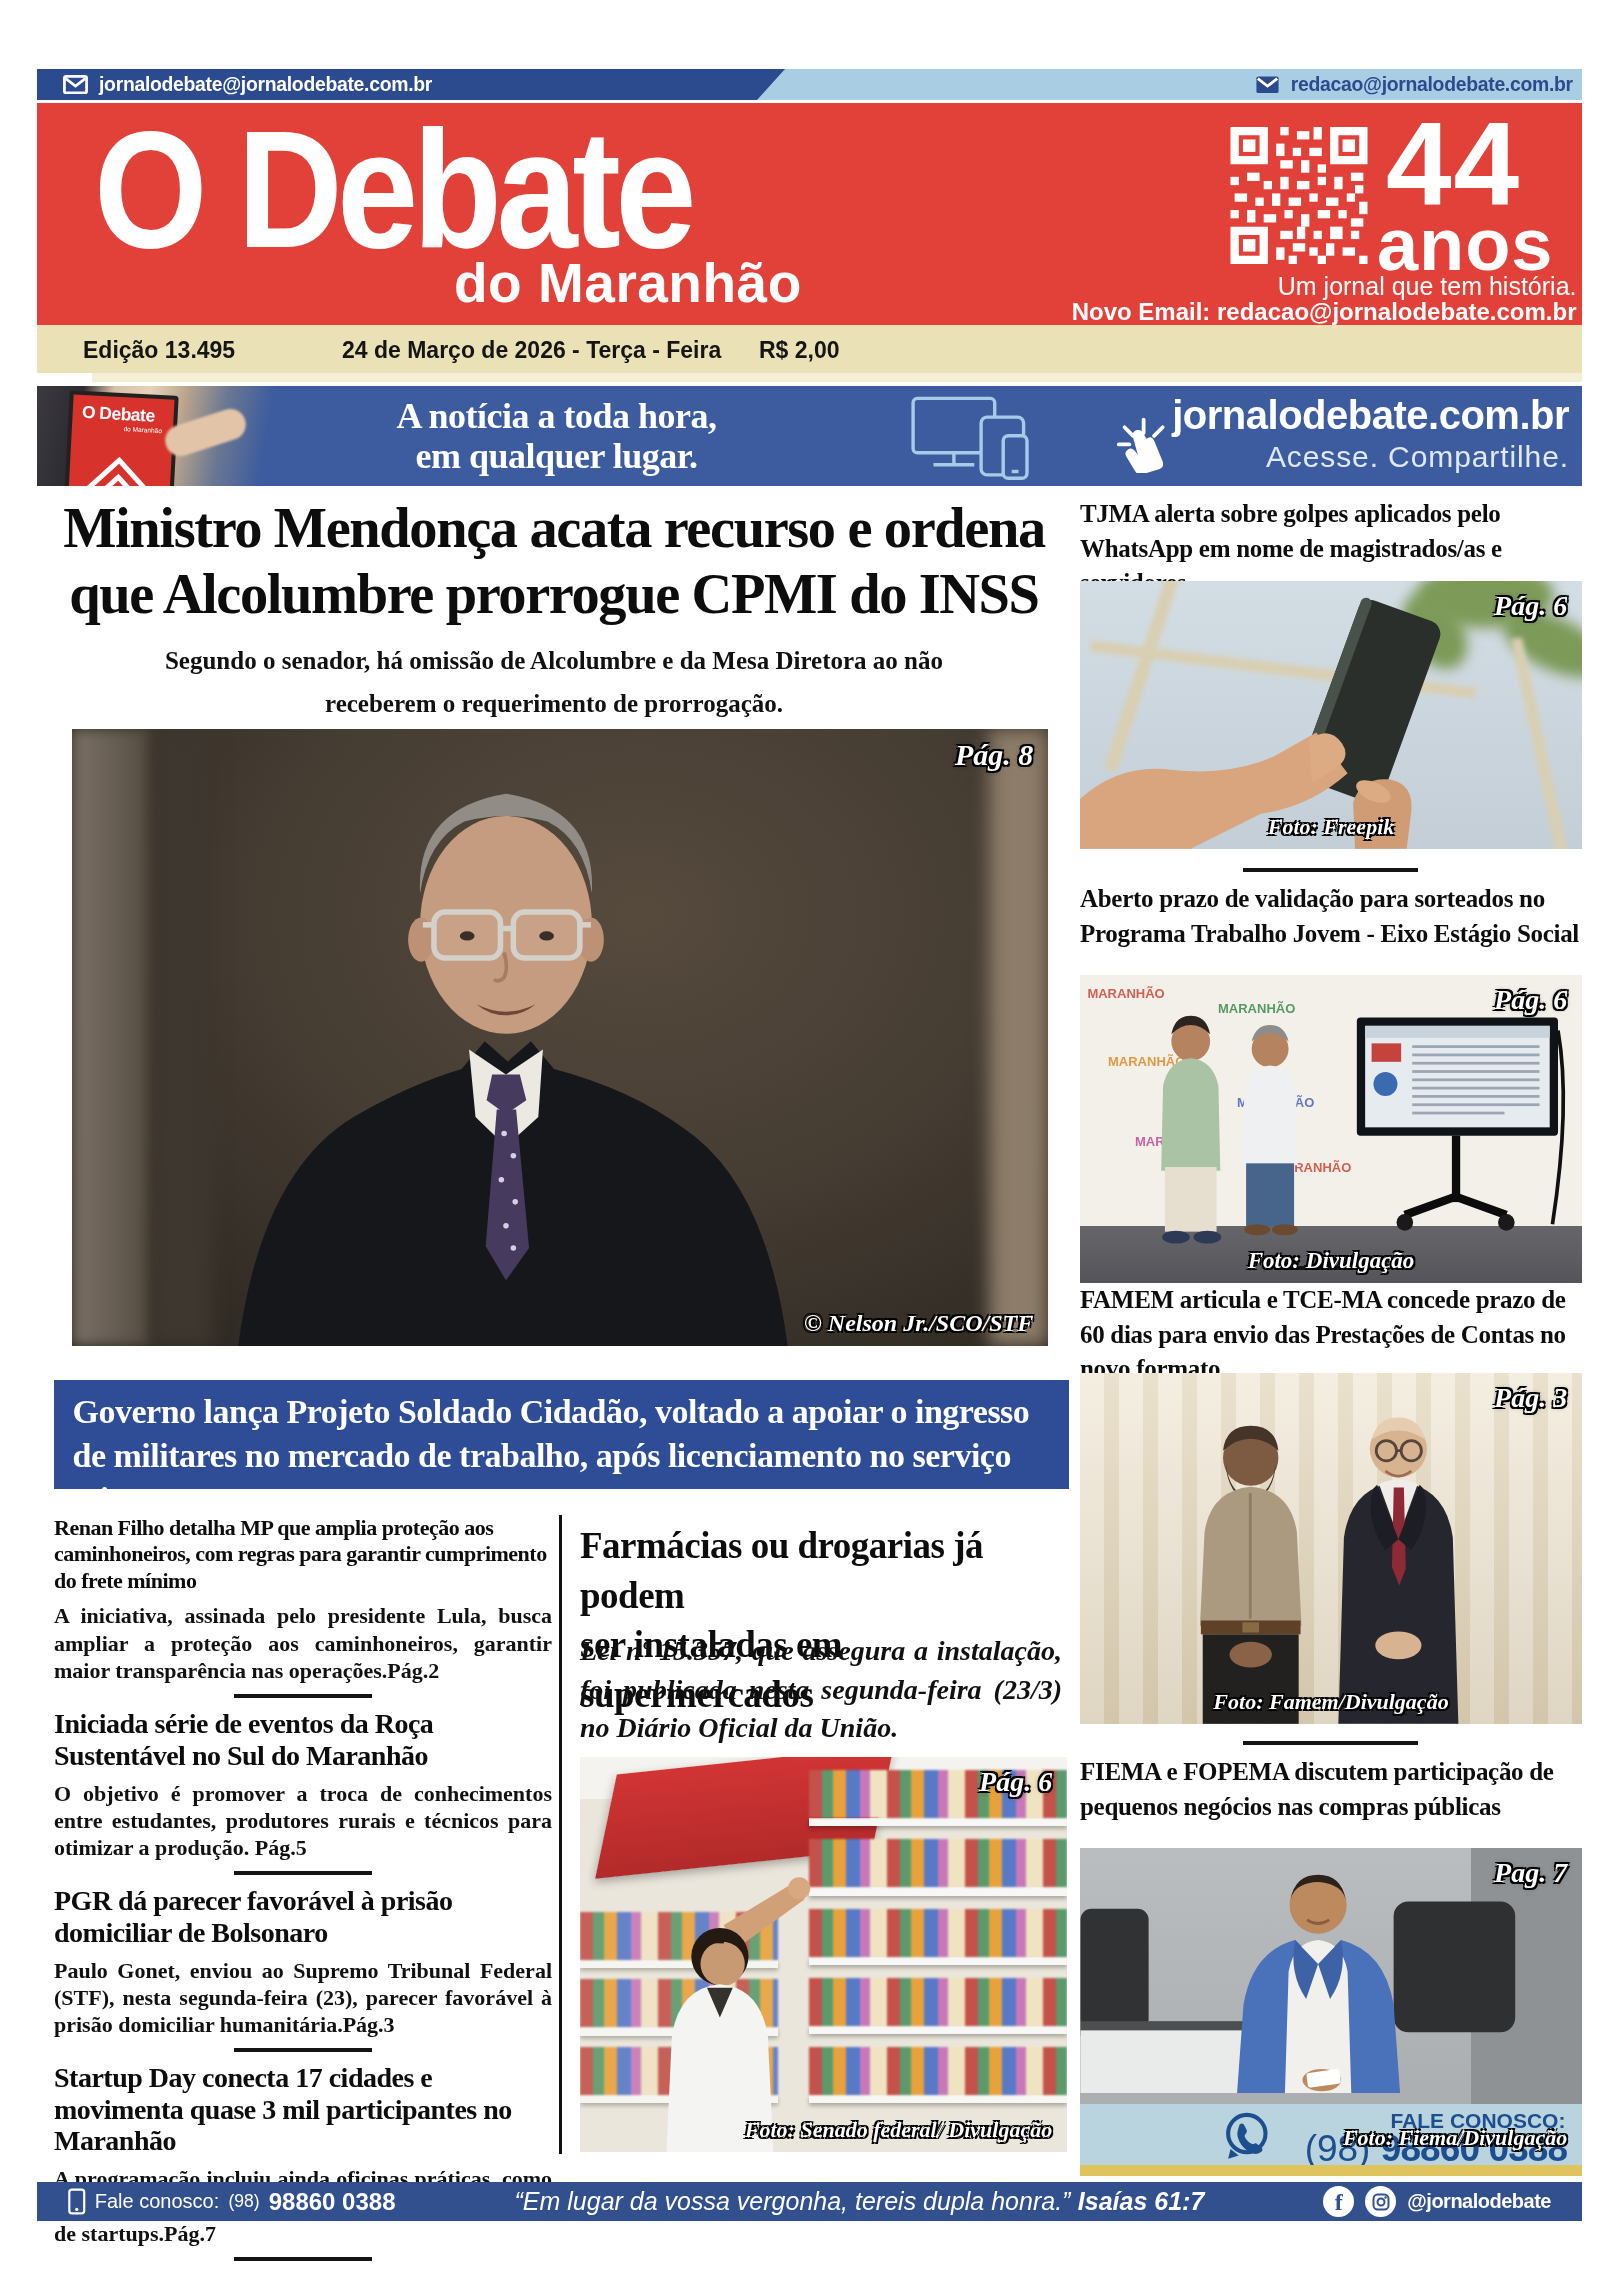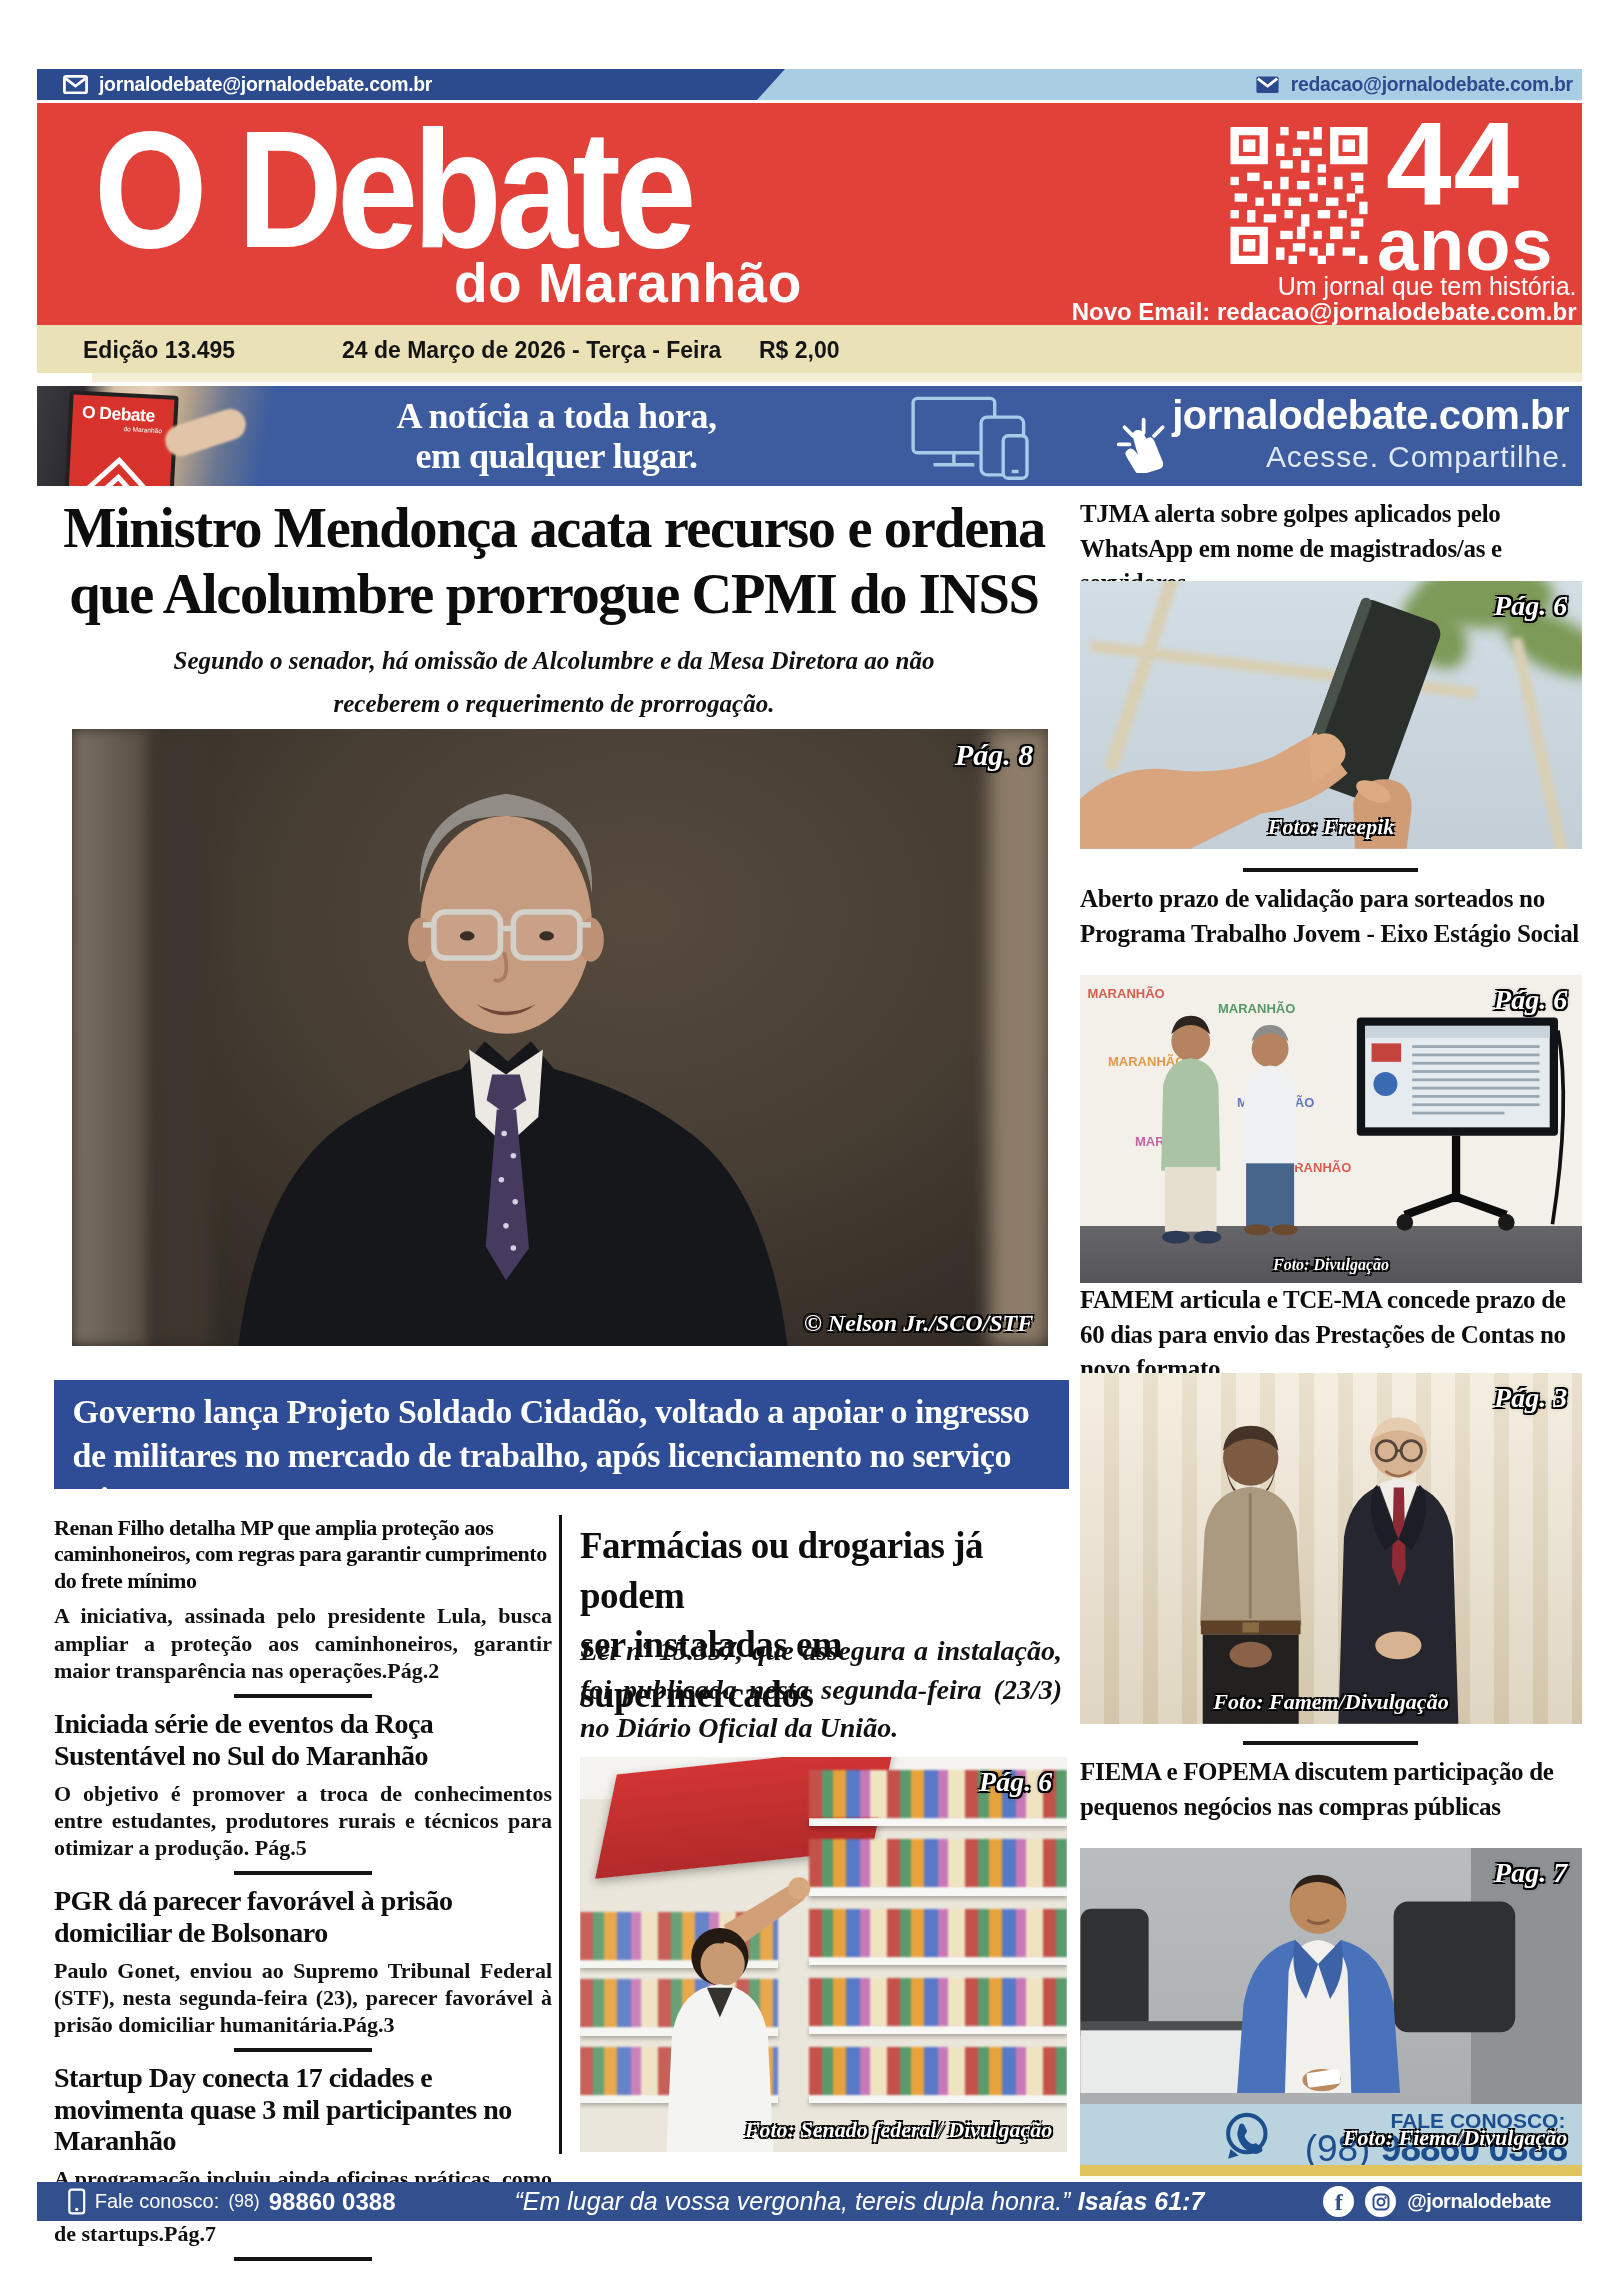--- a/index.html
+++ b/index.html
@@ -49,21 +49,21 @@
     font-size:36px; line-height:1.12; letter-spacing:-0.5px; }
   .devices-ico { position:absolute; left:866px; top:9.2px; width:146px; height:85px; }
   .click-ico { position:absolute; left:1078px; top:26px; width:61px; height:61px; }
   .promo-right { position:absolute; right:13px; top:7.4px; text-align:right; color:#fff; }
   .promo-site { font-weight:900; font-size:40px; letter-spacing:-0.5px; }
   .promo-cta { font-weight:400; font-size:30px; color:#dfe9f4; letter-spacing:0.9px; margin-top:1.8px; }
 
   
   .lead-h { left:37px; top:495px; width:1034px; text-align:center; color:#0d0d0d;
     font-weight:bold; font-size:57px; line-height:1.16; letter-spacing:-1.4px; transform:scaleX(0.99); }
-  .lead-sub { left:74px; top:639px; width:960px; text-align:center; font-style:italic; font-weight:bold; font-size:25px; line-height:1.72; color:#111; }
+  .lead-sub { left:74px; top:639px; width:960px; text-align:center; font-weight:bold; font-size:25px; line-height:1.72; color:#111; }
 
   
   .photo { position:absolute; overflow:hidden; background:#cfcac2; }
   .pg-tag { position:absolute; top:9.2px; right:14.8px; color:#fff; font-style:italic; font-weight:bold; font-size:30px; z-index:9;
     text-shadow:-1.8px -1.8px 0 #000,1.8px -1.8px 0 #000,-1.8px 1.8px 0 #000,1.8px 1.8px 0 #000,0 0 5.5px rgba(0,0,0,.6); }
   .pg-tag.sm { font-size:28px; }
   .ph-credit { position:absolute; bottom:9.2px; right:14.8px; color:#fff; font-style:italic; font-weight:bold; font-size:24px; z-index:9;
     text-shadow:-1.8px -1.8px 0 #000,1.8px -1.8px 0 #000,-1.8px 1.8px 0 #000,1.8px 1.8px 0 #000; }
   .ph-credit.ctr { right:auto; left:50%; transform:translateX(-50%); white-space:nowrap; }
 
@@ -459,21 +459,21 @@
           <rect x="360" y="139" width="138" height="3"></rect>
           <rect x="360" y="148" width="100" height="3"></rect>
       </g>
       <rect x="403" y="174" width="9" height="72" fill="#0c0c0c"></rect>
       <path d="M352 260 L407 240 L462 260" stroke="#0c0c0c" stroke-width="9" fill="none"></path>
       <circle cx="352" cy="268" r="9" fill="#1a1a1a"></circle>
         <circle cx="462" cy="268" r="9" fill="#1a1a1a"></circle>
       <path d="M518 60 q14 80 -6 210" stroke="#111" stroke-width="4" fill="none"></path>
     </svg>
     <div class="pg-tag sm">Pág. 6</div>
-    <div class="ph-credit ctr" style="font-size:16px;">Foto: Divulgação</div>
+    <div class="ph-credit ctr" style="font-size:23px;">Foto: Divulgação</div>
   </div>
 
   <div class="sep-abs" style="top:1266px;width:111px;left:1275px;"></div>
   <div class="abs rc-h" style="top:1283px;">FAMEM articula e TCE-MA concede prazo de 60 dias para envio das Prestações de Contas no novo formato</div>
 
   <div class="photo ph-curtain">
     <svg viewBox="0 0 544 380" width="502" height="351" style="position:absolute;left:0;top:0;">
       <circle cx="185" cy="92" r="30" fill="#7d5a42"></circle>
       <path d="M155 84 q3 -27 30 -27 q27 0 30 27 q-14 -13 -30 -13 q-16 0 -30 13Z" fill="#46332a"></path>
       <path d="M158 98 q4 34 27 37 q23 -3 27 -37 q-1 32 -27 45 q-26 -13 -27 -45Z" fill="#46332a"></path>

